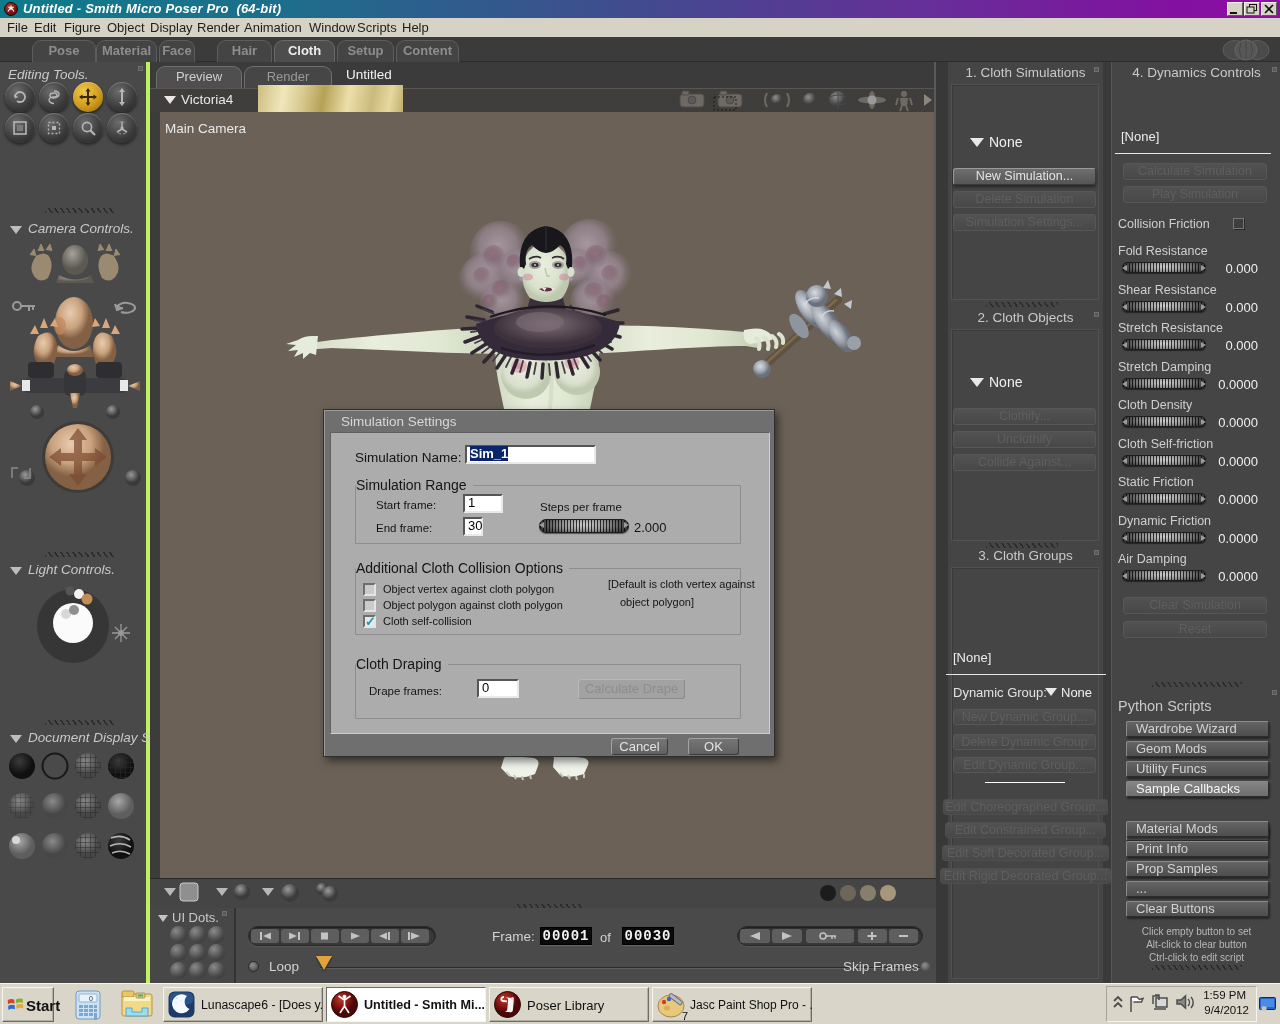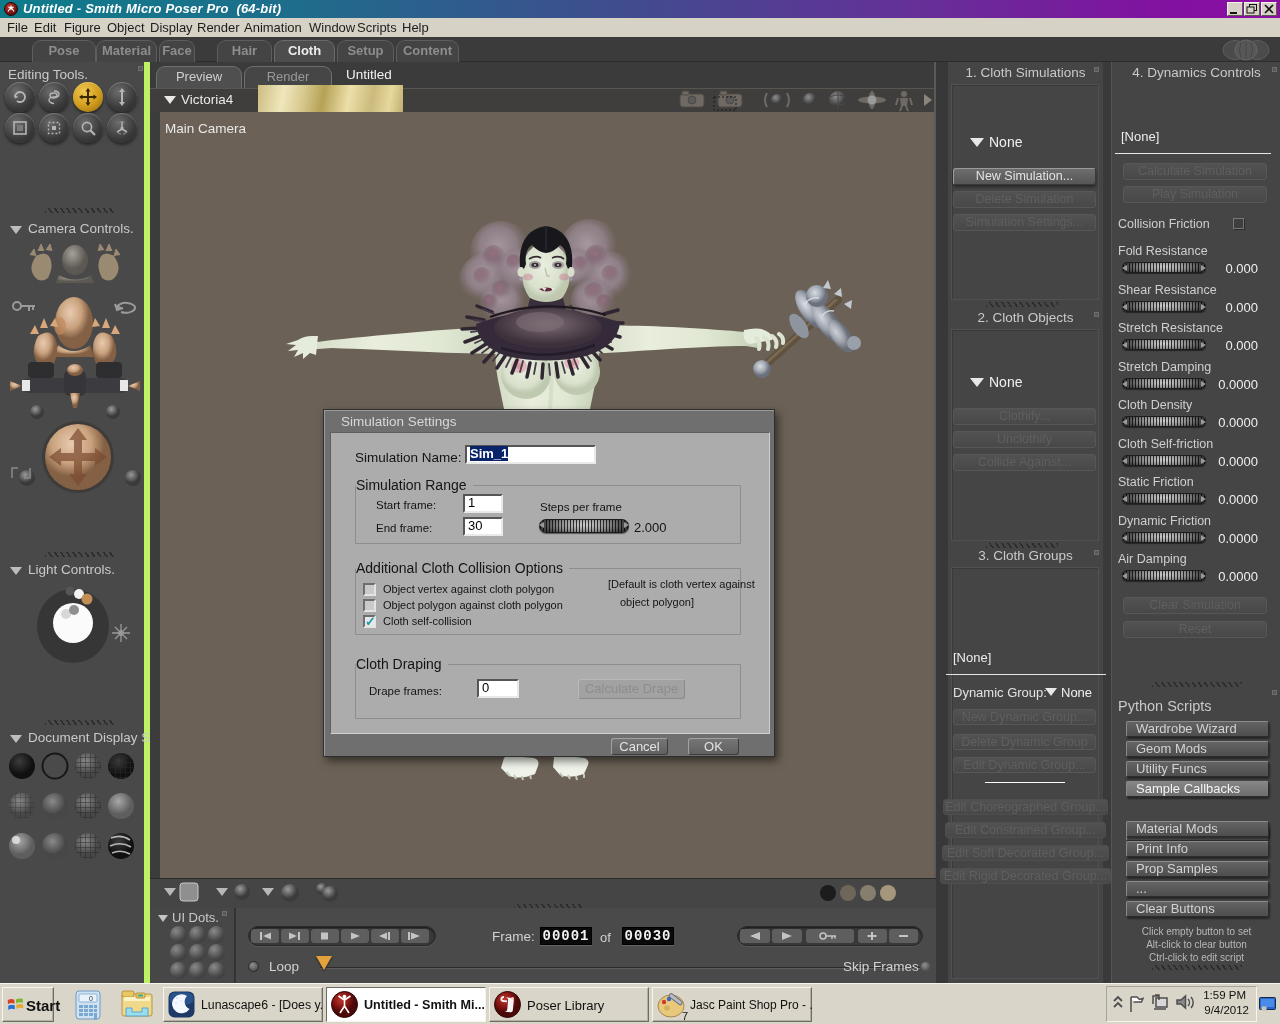--- a/index.html
+++ b/index.html
@@ -35,21 +35,21 @@
  radial-gradient(ellipse 60% 120% at 50% 40%,#cfcfcf 0%,#8f8f8f 45%,#4a4a4a 75%,#262626 100%);
 border:1px solid #1d1d1d;box-shadow:0 1px 1px rgba(0,0,0,.5);}
 .slider:before{content:"";position:absolute;left:-1px;top:2px;width:0;height:0;
 border-top:3px solid transparent;border-bottom:3px solid transparent;border-right:5px solid #9a9a9a;}
 .slider:after{content:"";position:absolute;right:-1px;top:2px;width:0;height:0;
 border-top:3px solid transparent;border-bottom:3px solid transparent;border-left:5px solid #9a9a9a;}
 .slbl{position:absolute;color:#cfcfcf;font-size:12.5px;}
 .sval{position:absolute;color:#efefef;font-size:13px;width:60px;text-align:right;}
 .wline{position:absolute;height:1px;background:#e6e6e6;}
 
-#leftpanel{left:0;top:62px;width:150px;height:921px;background:#494949;border-right:6px solid #bef264;}
+#leftpanel{left:0;top:62px;width:150px;height:921px;background:#494949;border-right:4px solid #bef264;font-style:italic;}
 .rbtn{position:absolute;width:30px;height:30px;border-radius:50%;
 background:radial-gradient(circle at 38% 32%,#6c6c6c,#3a3a3a 60%,#262626 100%);
 box-shadow:0 2px 3px rgba(0,0,0,.5), inset 0 1px 1px rgba(255,255,255,.25);}
 .rbtn svg{position:absolute;left:6px;top:6px;}
 .rbtn.gold{background:radial-gradient(circle at 38% 32%,#f0c84e,#d09b1d 55%,#8a6208 100%);}
 
 #vp{left:160px;top:112px;width:774px;height:766px;background:#6b6156;}
 #topband{left:150px;top:62px;width:786px;height:26px;background:#3b3b3b;}
 .vtab{position:absolute;top:4px;height:22px;background:#4f4f4f;border:1px solid #6e6e6e;border-bottom:none;
 border-radius:9px 9px 0 0;color:#cfcfcf;font-size:13px;text-align:center;line-height:20px;}
@@ -703,21 +703,21 @@
 <div class="abs" id="dlg">
 <div style="position:absolute;left:17px;top:4px;font-size:13.5px;color:#d8d8d8;">Simulation Settings</div>
 <div id="dlginner">
  <div class="dl" style="left:24px;top:17px;font-size:13.5px;">Simulation Name:</div>
  <div class="inp" style="left:134px;top:12px;width:131px;height:19px;"><span style="background:#0a246a;color:#fff;font-weight:bold;">Sim_1</span></div>
  <div class="grp" style="left:24px;top:52px;width:386px;height:59px;">
    <div class="grplbl" style="font-size:14px;">Simulation Range</div>
    <div class="dl" style="left:20px;top:13px;font-size:11.5px;">Start frame:</div>
    <div class="inp" style="left:107px;top:8px;width:40px;height:19px;">1</div>
    <div class="dl" style="left:20px;top:36px;font-size:11.5px;">End frame:</div>
-   <div class="inp" style="left:107px;top:31px;width:40px;height:19px;">30</div>
+   <div class="inp" style="left:107px;top:31px;width:20px;height:19px;">30</div>
    <div class="dl" style="left:184px;top:15px;font-size:11.5px;">Steps per frame</div>
    <div class="slider" style="left:183px;top:33px;width:90px;height:14px;border-radius:7px;"></div>
    <div class="dl" style="left:278px;top:34px;font-size:13px;">2.000</div>
  </div>
  <div class="grp" style="left:24px;top:135px;width:386px;height:67px;">
    <div class="grplbl" style="font-size:14px;">Additional Cloth Collision Options</div>
    <div class="cb" style="left:7px;top:14px;"></div>
    <div class="dl" style="left:27px;top:14px;font-size:11px;">Object vertex against cloth polygon</div>
    <div class="cb" style="left:7px;top:30px;"></div>
    <div class="dl" style="left:27px;top:30px;font-size:11px;">Object polygon against cloth polygon</div>

